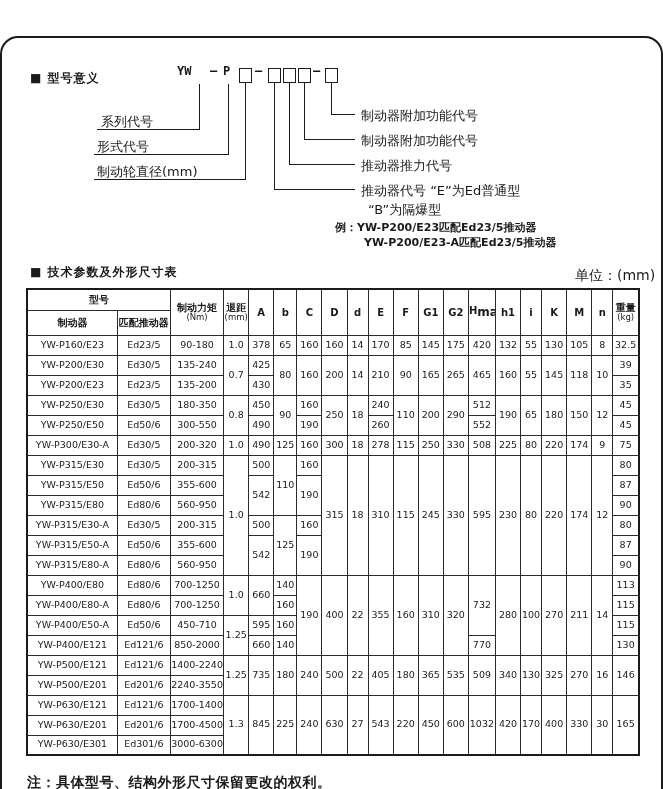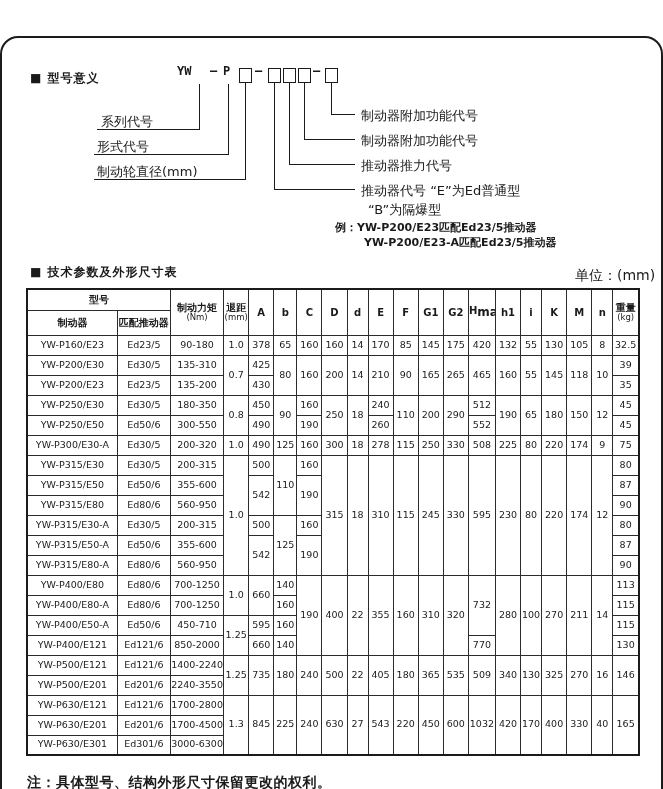--- a/index.html
+++ b/index.html
@@ -154,21 +154,21 @@
           <td>132</td>
           <td>55</td>
           <td>130</td>
           <td>105</td>
           <td>8</td>
           <td>32.5</td>
         </tr>
         <tr>
           <td>YW-P200/E30</td>
           <td>Ed30/5</td>
-          <td>135-310</td>
+          <td>135-240</td>
           <td rowspan="2">0.7</td>
           <td>425</td>
           <td rowspan="2">80</td>
           <td rowspan="2">160</td>
           <td rowspan="2">200</td>
           <td rowspan="2">14</td>
           <td rowspan="2">210</td>
           <td rowspan="2">90</td>
           <td rowspan="2">165</td>
           <td rowspan="2">265</td>
@@ -370,37 +370,37 @@
           <td rowspan="2">146</td>
         </tr>
         <tr>
           <td>YW-P500/E201</td>
           <td>Ed201/6</td>
           <td>2240-3550</td>
         </tr>
         <tr>
           <td>YW-P630/E121</td>
           <td>Ed121/6</td>
-          <td>1700-2800</td>
+          <td>1700-1400</td>
           <td rowspan="3">1.3</td>
           <td rowspan="3">845</td>
           <td rowspan="3">225</td>
           <td rowspan="3">240</td>
           <td rowspan="3">630</td>
           <td rowspan="3">27</td>
           <td rowspan="3">543</td>
           <td rowspan="3">220</td>
           <td rowspan="3">450</td>
           <td rowspan="3">600</td>
           <td rowspan="3">1032</td>
           <td rowspan="3">420</td>
           <td rowspan="3">170</td>
           <td rowspan="3">400</td>
           <td rowspan="3">330</td>
-          <td rowspan="3">40</td>
+          <td rowspan="3">30</td>
           <td rowspan="3">165</td>
         </tr>
         <tr>
           <td>YW-P630/E201</td>
           <td>Ed201/6</td>
           <td>1700-4500</td>
         </tr>
         <tr>
           <td>YW-P630/E301</td>
           <td>Ed301/6</td>

